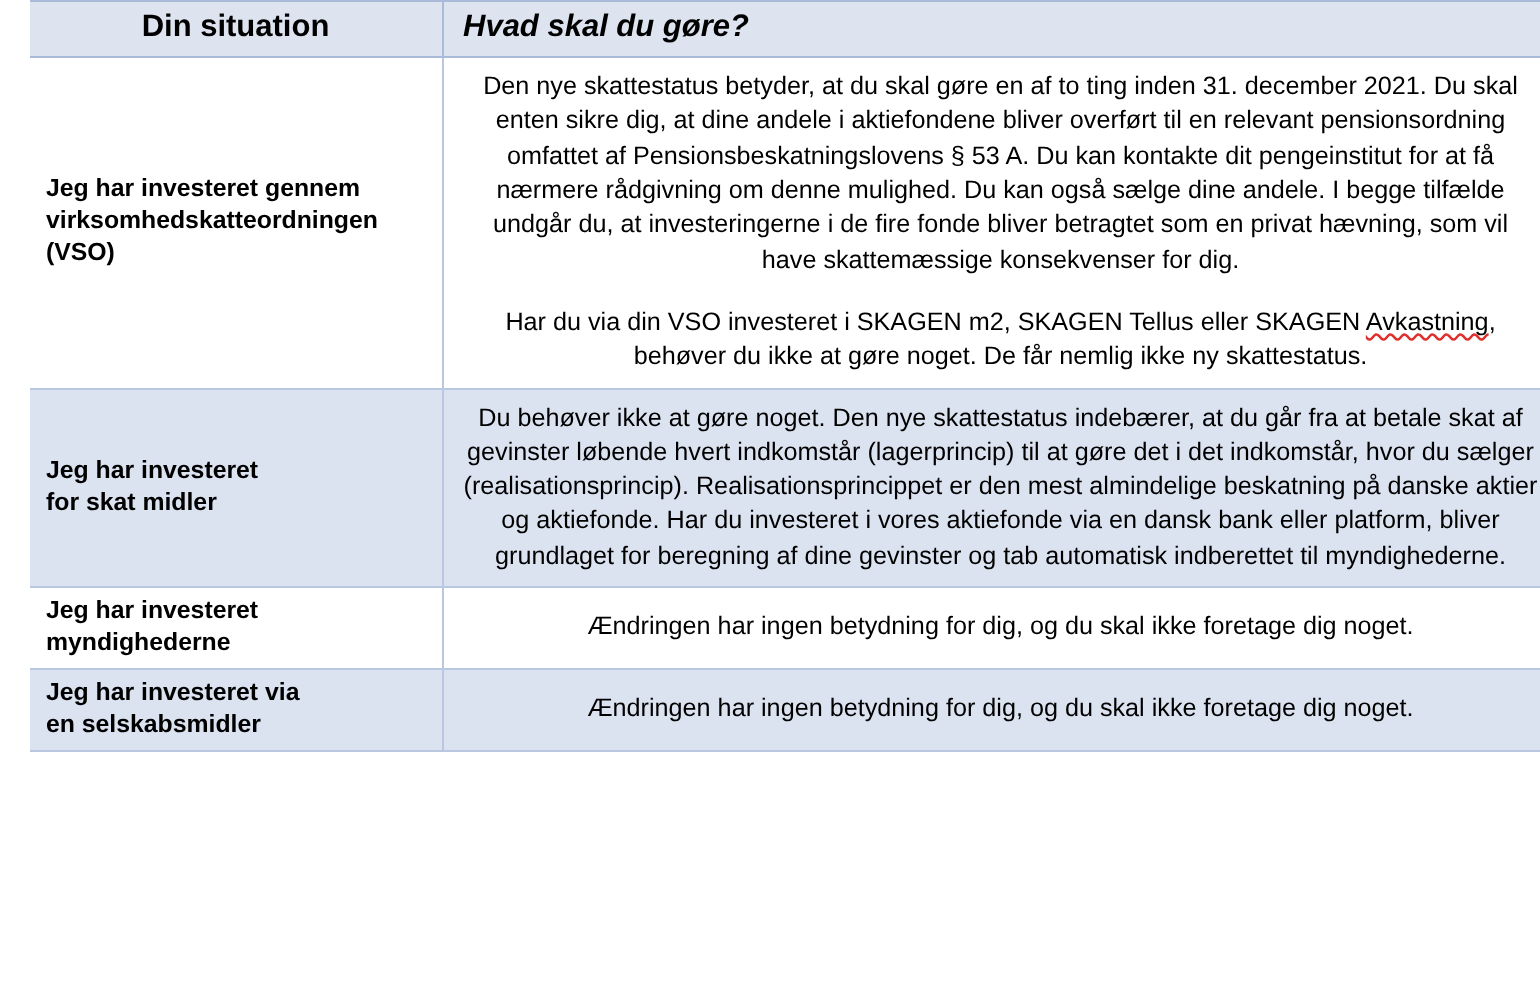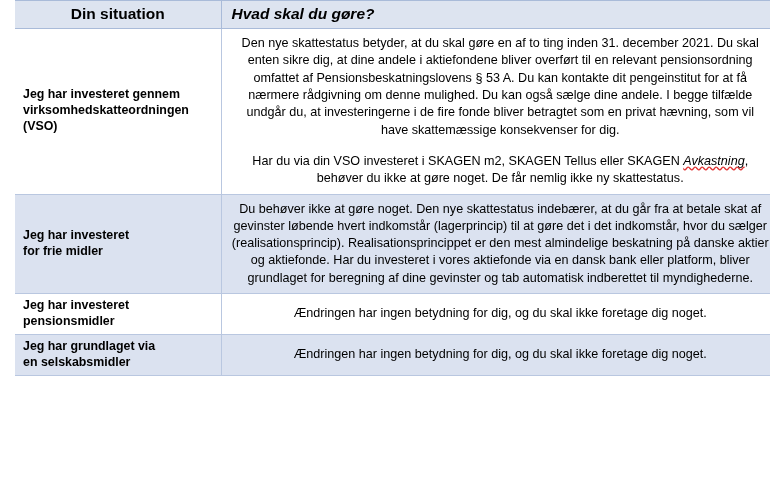--- a/index.html
+++ b/index.html
@@ -91,21 +91,20 @@
   tr.row-tint td { background: #dbe2f0; margin-left: 48px; }
   tr.row-plain td { background: #ffffff; }
 
   .para { margin: 0; }
   .para + .para { margin-top: 14px; }
 
   
   .misspelled {
     text-decoration: underline wavy #e03030;
     text-decoration-skip-ink: none;
-    font-style: italic;
     -webkit-text-decoration: underline wavy #e03030;
   }
 </style>
 </head>
 <body>
 
 <div class="doc-canvas">
 
   <table class="situation-table">
     <colgroup>
@@ -130,40 +129,40 @@
         </td>
         <td class="cell-action">
           <p class="para">Den nye skattestatus betyder, at du skal gøre en af to ting inden 31. december 2021. Du skal enten sikre dig, at dine andele i aktiefondene bliver overført til en relevant pensionsordning omfattet af Pensionsbeskatningslovens § 53 A. Du kan kontakte dit pengeinstitut for at få nærmere rådgivning om denne mulighed. Du kan også sælge dine andele. I begge tilfælde undgår du, at investeringerne i de fire fonde bliver betragtet som en privat hævning, som vil have skattemæssige konsekvenser for dig.</p>
           <p class="para">Har du via din VSO investeret i SKAGEN m2, SKAGEN Tellus eller SKAGEN <span class="misspelled">Avkastning</span>, behøver du ikke at gøre noget. De får nemlig ikke ny skattestatus.</p>
         </td>
       </tr>
 
       <tr class="row-tint">
         <td class="cell-situation">
           <div>Jeg har investeret</div>
-          <div>for frie midler</div>
+          <div>for skat midler</div>
         </td>
         <td class="cell-action">
           <p class="para">Du behøver ikke at gøre noget. Den nye skattestatus indebærer, at du går fra at betale skat af gevinster løbende hvert indkomstår (lagerprincip) til at gøre det i det indkomstår, hvor du sælger (realisationsprincip). Realisationsprincippet er den mest almindelige beskatning på danske aktier og aktiefonde. Har du investeret i vores aktiefonde via en dansk bank eller platform, bliver grundlaget for beregning af dine gevinster og tab automatisk indberettet til myndighederne.</p>
         </td>
       </tr>
 
       <tr class="row-plain">
         <td class="cell-situation">
           <div>Jeg har investeret</div>
-          <div>pensionsmidler</div>
+          <div>myndighederne</div>
         </td>
         <td class="cell-action vmid">
           <p class="para">Ændringen har ingen betydning for dig, og du skal ikke foretage dig noget.</p>
         </td>
       </tr>
 
       <tr class="row-tint">
         <td class="cell-situation">
-          <div>Jeg har grundlaget via</div>
+          <div>Jeg har investeret via</div>
           <div>en selskabsmidler</div>
         </td>
         <td class="cell-action vmid">
           <p class="para">Ændringen har ingen betydning for dig, og du skal ikke foretage dig noget.</p>
         </td>
       </tr>
 
 
     </tbody>
   </table>

